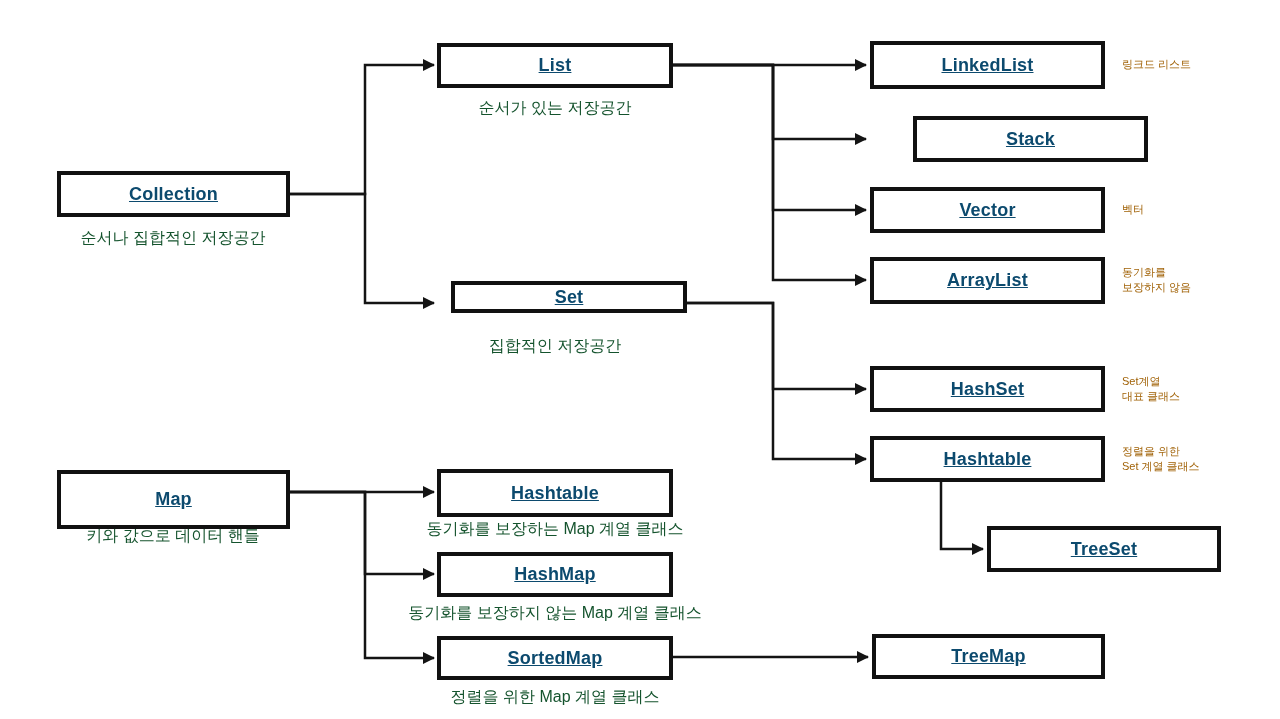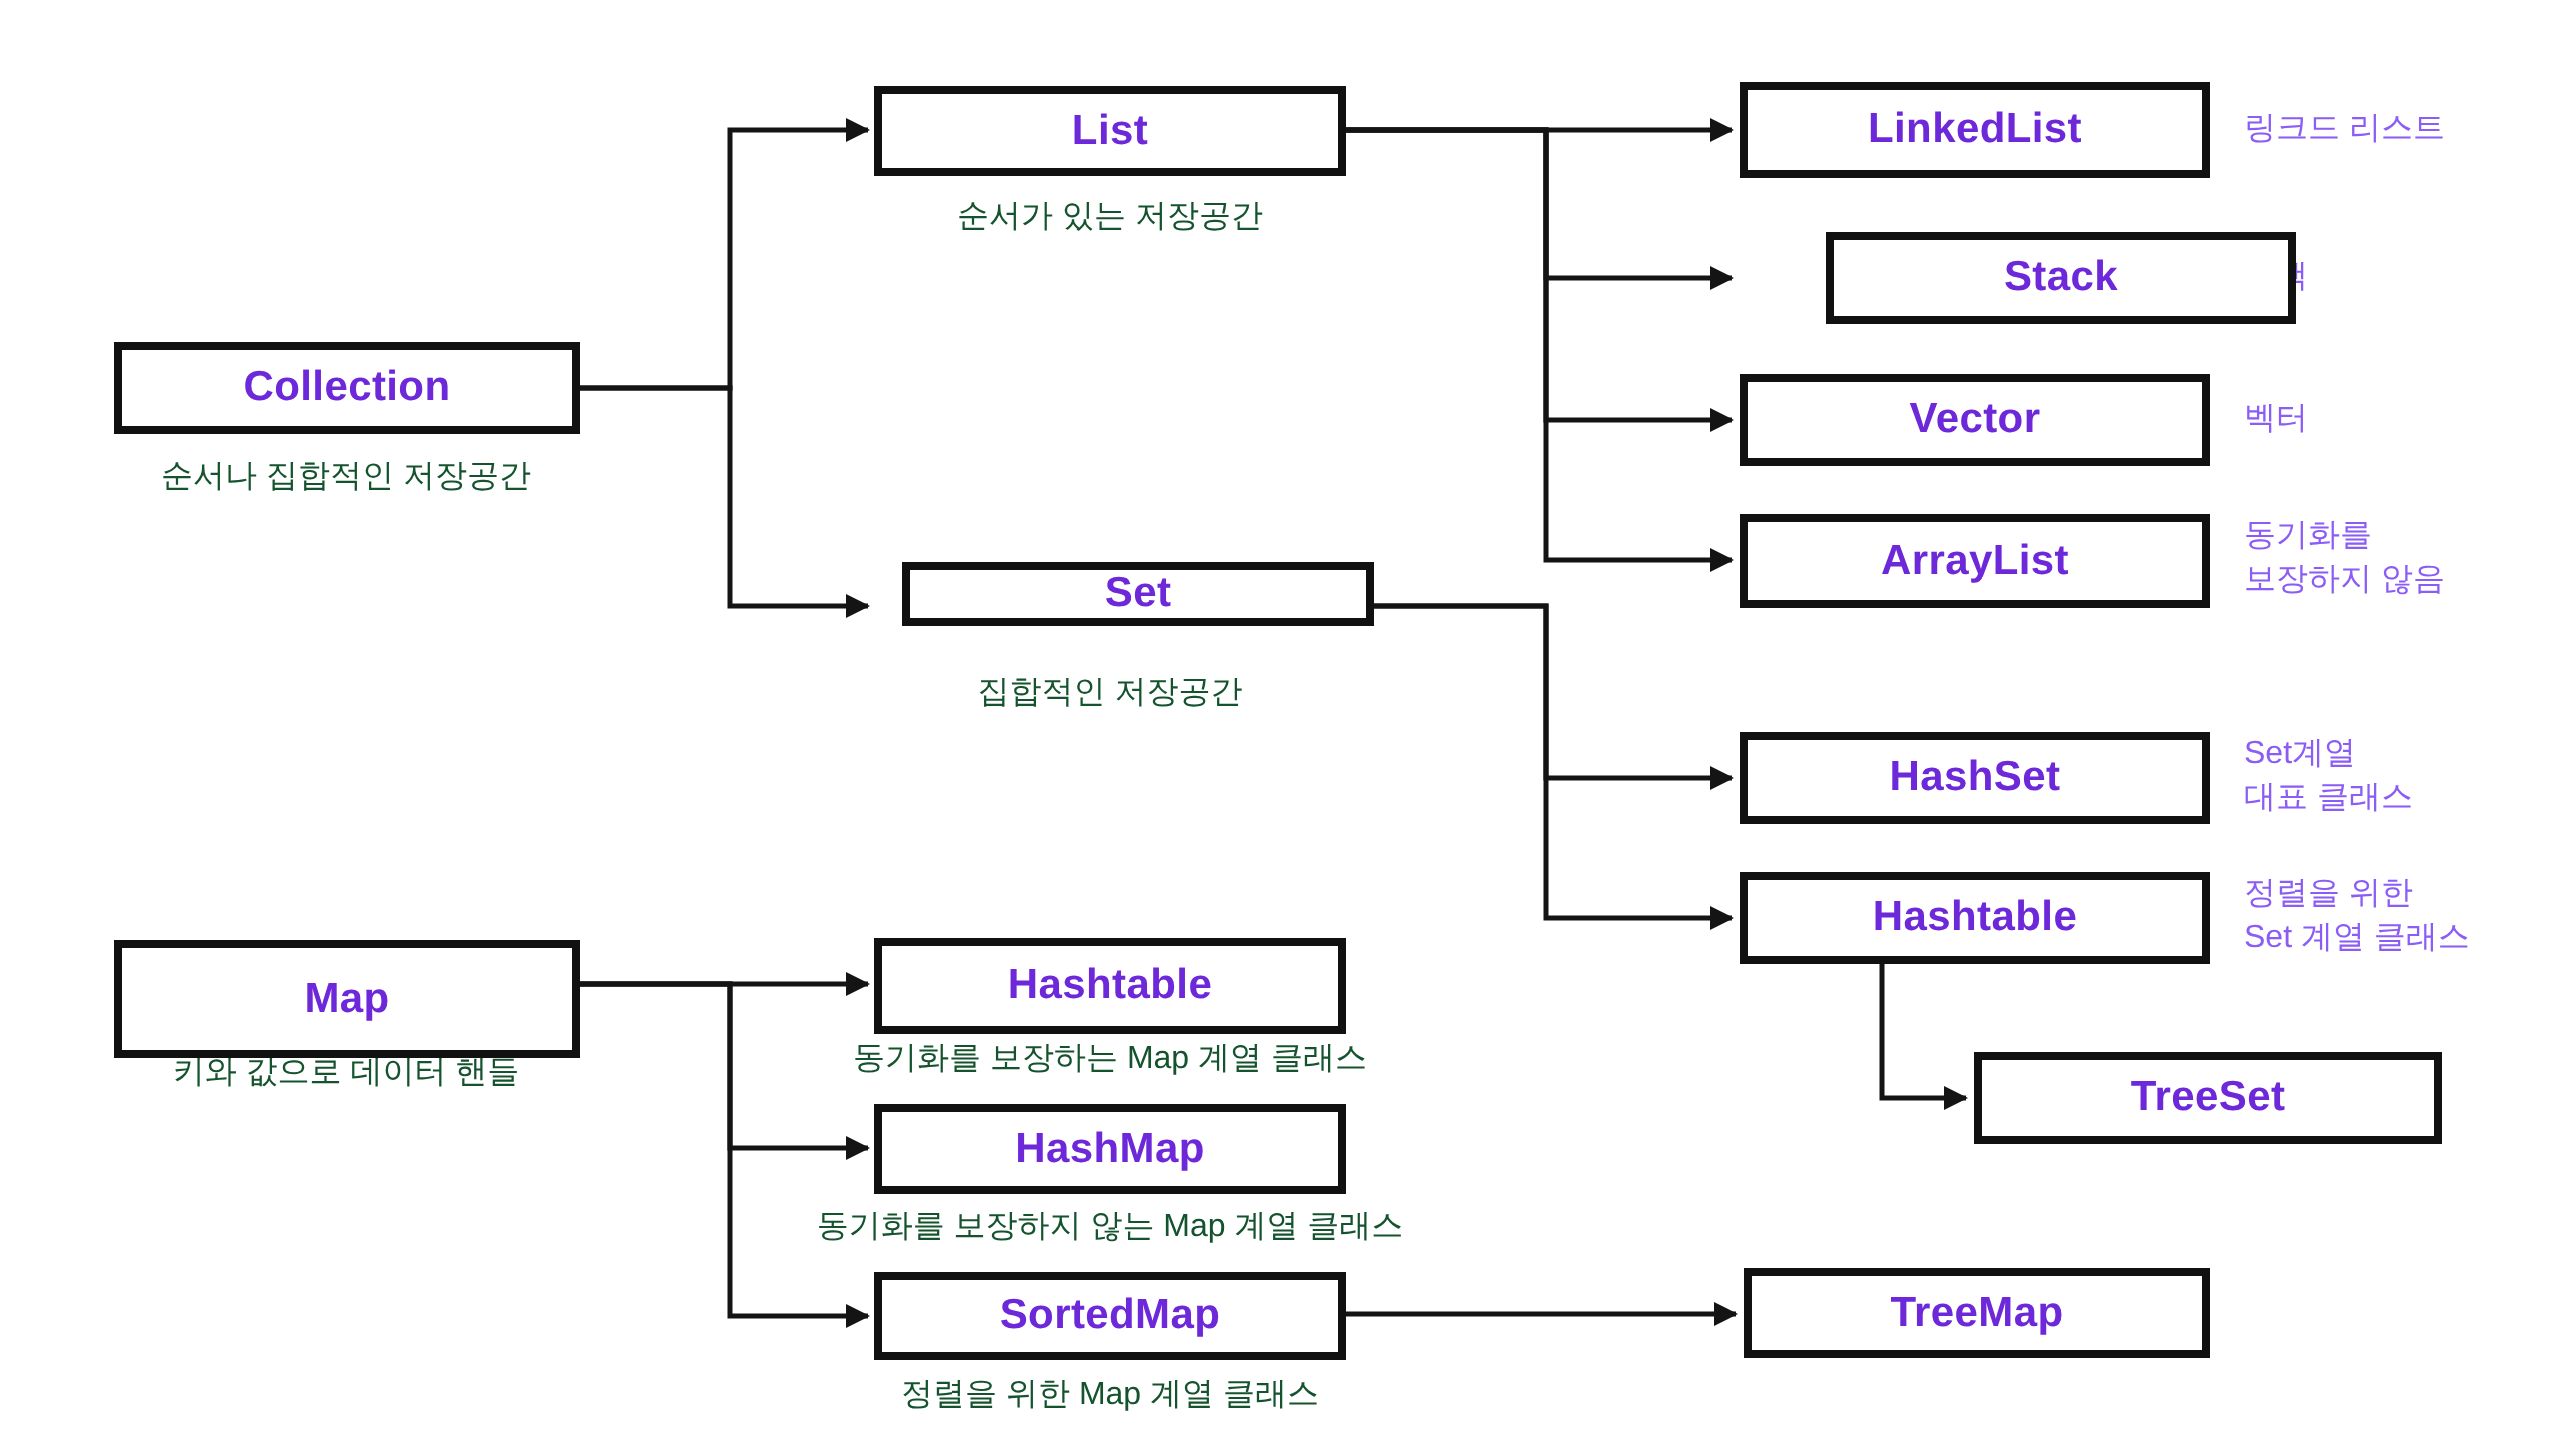--- a/index.html
+++ b/index.html
@@ -29,42 +29,43 @@
   .node {
     position: absolute;
     background: #ffffff;
     border: 4px solid #111111;
     display: flex;
     align-items: center;
     justify-content: center;
     z-index: 2;
   }
   .node .node-label {
-    font-size: 21px;
+    font-size: 18px;
     font-weight: bold;
-    color: #6d28d9;
+    color: #0c4a6e;
     letter-spacing: 0.2px;
     white-space: nowrap;
+    text-decoration: underline;
   }
 
   .caption {
     position: absolute;
     width: 400px;
     text-align: center;
     font-size: 16px;
     color: #14532d;
     white-space: nowrap;
     z-index: 1;
   }
 
   .note {
     position: absolute;
     transform: translateY(-50%);
-    font-size: 16px;
-    color: #8b5cf6;
+    font-size: 11px;
+    color: #a16207;
     line-height: 1.4;
     white-space: pre-line;
     z-index: 1;
   }
 </style>
 </head>
 <body>
 
 <div class="stage">
 

